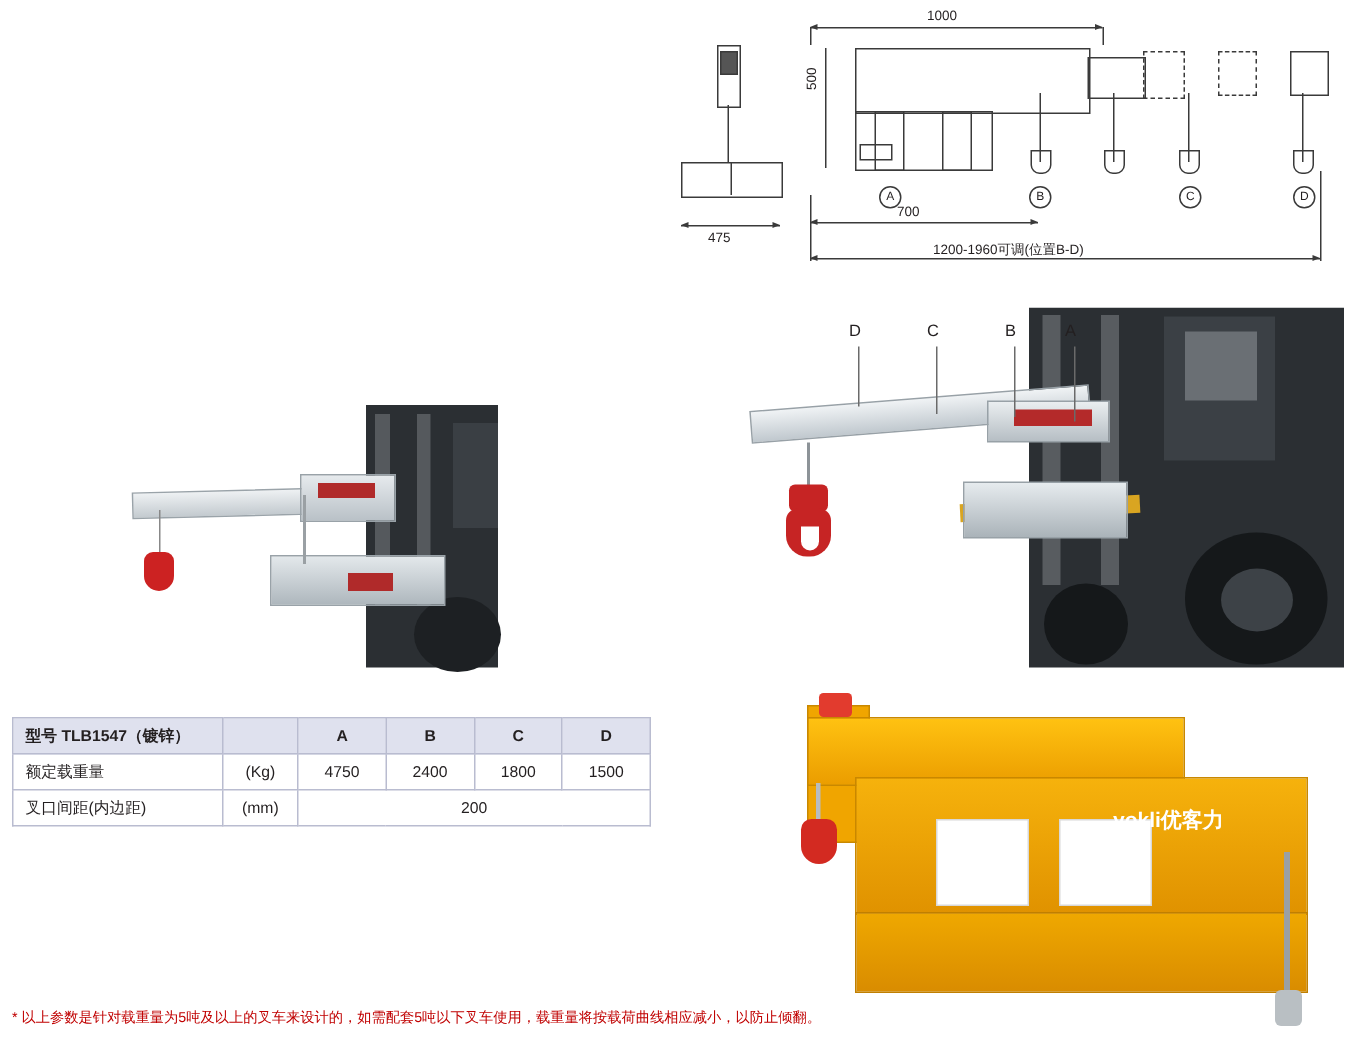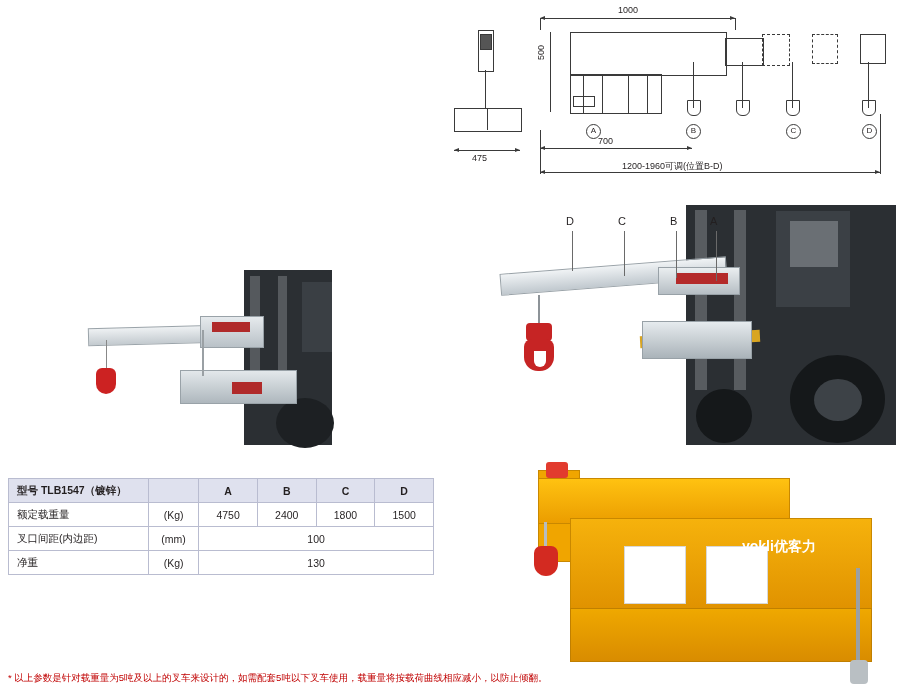--- a/index.html
+++ b/index.html
@@ -182,24 +182,19 @@
       <td class="c-name">额定载重量</td>
       <td class="c-unit">(Kg)</td>
       <td class="c-val">4750</td>
       <td class="c-val">2400</td>
       <td class="c-val">1800</td>
       <td class="c-val">1500</td>
     </tr>
     <tr>
       <td class="c-name">叉口间距(内边距)</td>
       <td class="c-unit">(mm)</td>
-      <td class="c-val" colspan="4">100</td>
-    </tr>
-    <tr>
-      <td class="c-name">净重</td>
-      <td class="c-unit">(Kg)</td>
-      <td class="c-val" colspan="4">130</td>
+      <td class="c-val" colspan="4">200</td>
     </tr>
   </tbody>
     </table>
 </div>
 
 <div class="note">* 以上参数是针对载重量为5吨及以上的叉车来设计的，如需配套5吨以下叉车使用，载重量将按载荷曲线相应减小，以防止倾翻。</div>
 
 </body></html>

